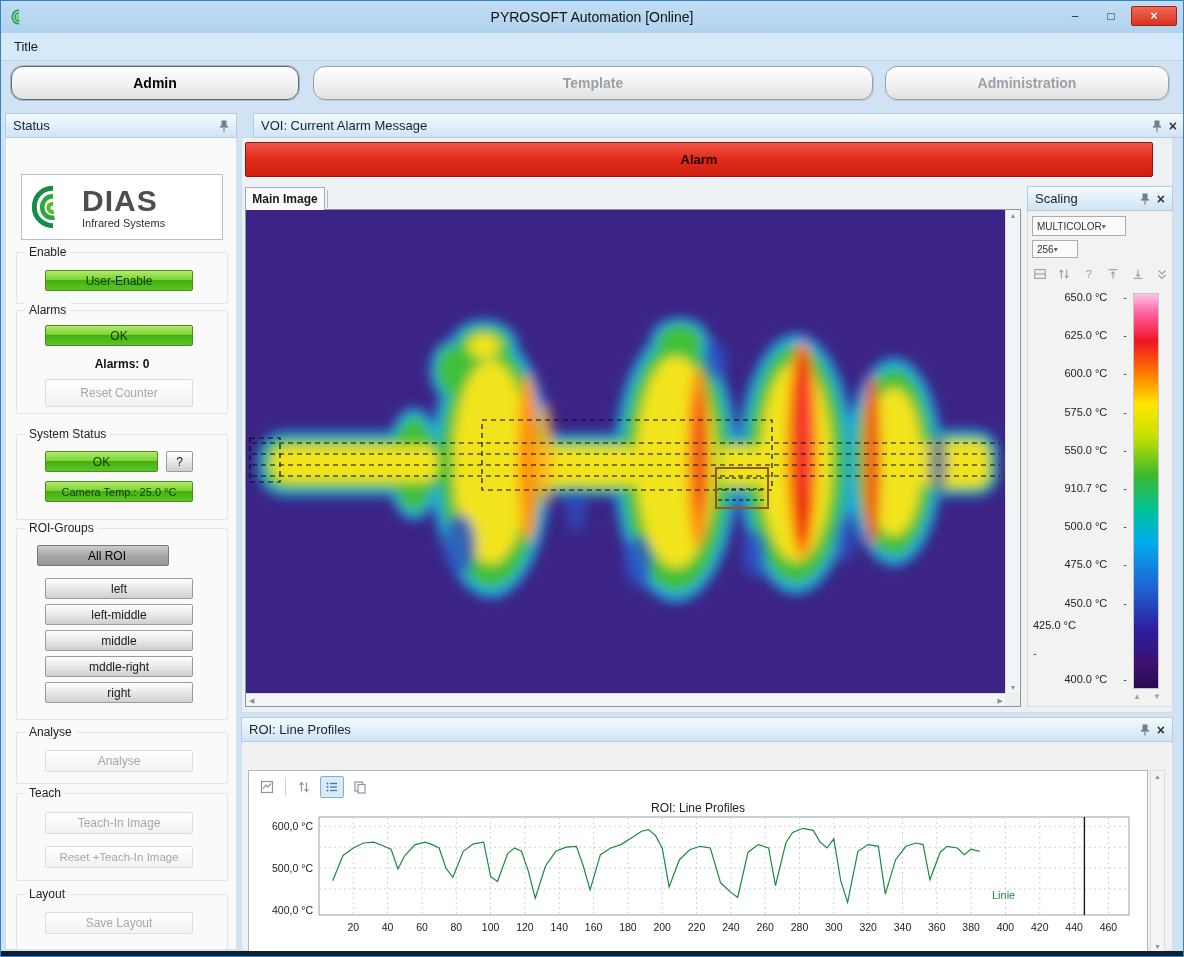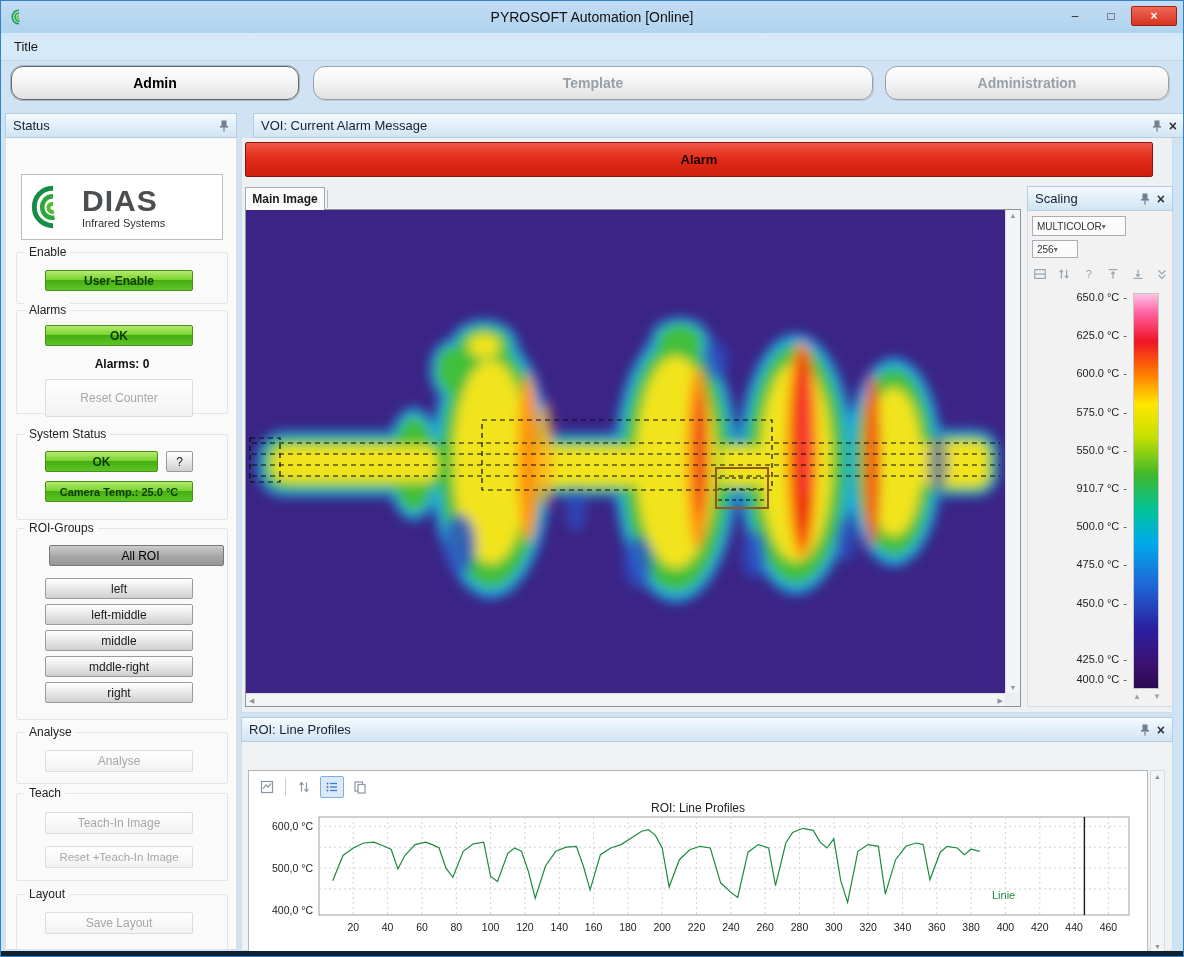--- a/index.html
+++ b/index.html
@@ -38,21 +38,21 @@
   
   .status-panel{left:4px;top:112px;width:232px;height:837px;}
   .status-body{position:absolute;left:0;top:25px;width:232px;height:812px;background:#fafafa;border:1px solid #d9dde1;border-top:none;}
   .logo-box{left:15px;top:36px;width:202px;height:66px;background:#fff;border:1px solid #b9bfc5;display:flex;align-items:center;padding:4px 8px;gap:6px;}
   .logo-text{display:flex;flex-direction:column;line-height:1;}
   .logo-brand{font-size:30px;font-weight:bold;letter-spacing:1px;color:#4c4f52;}
   .logo-tag{font-size:11px;color:#2e3134;margin-top:2px;}
   .group{position:absolute;left:10px;width:212px;border:1px solid #e3e5e7;border-radius:2px;}
   .group-label{position:absolute;top:-8px;left:8px;background:#fafafa;padding:0 4px;font-size:12px;color:#222;}
   .btn{position:absolute;display:flex;align-items:center;justify-content:center;font-size:12px;border-radius:2px;cursor:pointer;}
-  .btn-green{background:linear-gradient(#b4ea6e 0%,#7cd433 45%,#45af12 50%,#5ec428 100%);border:1px solid #459016;color:#0c3a00;font-weight:bold;}
+  .btn-green{background:linear-gradient(#b4ea6e 0%,#7cd433 45%,#45af12 50%,#5ec428 100%);border:1px solid #459016;color:#0c3a00;font-weight:normal;}
   .btn-light{background:linear-gradient(#ffffff,#f2f2f2);border:1px solid #dcdcdc;color:#a7a7a7;}
   .btn-gray{background:linear-gradient(#ffffff,#e6e6e6 55%,#cfcfcf);border:1px solid #9b9b9b;color:#1a1a1a;}
   .btn-dark{background:linear-gradient(#cccccc,#a6a6a6 55%,#979797);border:1px solid #787878;color:#000;}
   .alarm-count{position:absolute;left:0;width:100%;text-align:center;font-size:12px;font-weight:bold;color:#111;}
   
   .dock-bg{left:240px;top:137px;width:932px;height:575px;background:#eef1f4;border:1px solid #d4dbe1;border-top:none;}
   .voi-header{left:252px;top:112px;width:932px;}
   .alarm-banner{left:244px;top:141px;width:908px;height:35px;border:1px solid #8c1410;border-radius:2px;
     background:linear-gradient(#f0564a 0%,#e22d1a 45%,#ce1f0d 100%);
     display:flex;align-items:center;justify-content:center;font-size:13px;font-weight:bold;color:#1c0200;}
@@ -65,21 +65,21 @@
   .scroll-h{position:absolute;left:0;bottom:0;width:760px;height:13px;background:#f3f4f5;border-top:1px solid #dadcde;display:flex;justify-content:space-between;align-items:center;}
   .sb-arrow{font-size:7px;color:#8b9298;padding:2px 3px;cursor:pointer;line-height:1;}
   .sb-corner{position:absolute;right:0;bottom:0;width:15px;height:13px;background:#eceeef;}
   
   .scaling-panel{left:1026px;top:185px;width:146px;height:521px;}
   .scaling-body{position:absolute;left:0;top:25px;width:146px;height:496px;background:#f2f2f2;border:1px solid #d6dade;border-top:none;}
   .combo{position:absolute;height:20px;background:#fbfbfb;border:1px solid #a8aeb4;display:flex;align-items:center;padding:0 4px;font-size:10px;color:#333;cursor:pointer;}
   .combo .arrow{font-size:8px;color:#666;}
   .icon-row{position:absolute;left:4px;top:80px;width:138px;display:flex;justify-content:space-between;align-items:center;}
   .sm-icon{width:16px;height:16px;display:flex;align-items:center;justify-content:center;color:#95a1ab;font-size:11px;cursor:pointer;}
-  .scale-row{position:absolute;left:6px;width:94px;display:flex;justify-content:flex-end;gap:4px;font-size:11px;color:#222;line-height:12px;}
+  .scale-row{position:absolute;left:6px;width:94px;display:flex;justify-content:flex-end;gap:16px;font-size:11px;color:#222;line-height:12px;}
   .scale-dash{color:#444;}
   #colorbar{position:absolute;left:106px;top:107px;width:26px;height:396px;border:1px solid #c6c6c6;}
   .cb-arrows{position:absolute;left:106px;top:506px;display:flex;gap:12px;color:#9aa4ad;font-size:8px;}
   
   .profiles-panel{left:240px;top:716px;width:932px;height:234px;}
   .profiles-body{position:absolute;left:0;top:25px;width:932px;height:209px;background:#f0f1f3;border:1px solid #d4dbe1;border-top:none;}
   .chart-box{left:6px;top:28px;width:900px;height:183px;background:#fff;border:1px solid #aeb6be;}
   .pf-toolbar{left:6px;top:5px;display:flex;align-items:center;gap:4px;}
   .tbtn{width:24px;height:22px;display:flex;align-items:center;justify-content:center;border:1px solid transparent;border-radius:2px;cursor:pointer;}
   .tbtn.active{border:1px solid #7ab0e0;background:#dceaf8;}
@@ -155,33 +155,33 @@
 
       <div class="group" style="top:114px;height:52px;">
         <span class="group-label">Enable</span>
         <div class="btn btn-green" style="left:28px;top:17px;width:148px;height:21px;">User-Enable</div>
       </div>
 
       <div class="group" style="top:172px;height:104px;">
         <span class="group-label">Alarms</span>
         <div class="btn btn-green" style="left:28px;top:14px;width:148px;height:21px;">OK</div>
         <div class="alarm-count" style="top:46px;">Alarms: 0</div>
-        <div class="btn btn-light" style="left:28px;top:68px;width:148px;height:38px;">Reset Counter</div>
+        <div class="btn btn-light" style="left:28px;top:68px;width:148px;height:28px;">Reset Counter</div>
       </div>
 
       <div class="group" style="top:296px;height:86px;">
         <span class="group-label">System Status</span>
         <div class="btn btn-green" style="left:28px;top:16px;width:113px;height:21px;">OK</div>
         <div class="btn btn-gray" style="left:149px;top:16px;width:27px;height:21px;">?</div>
         <div class="btn btn-green" style="left:28px;top:46px;width:148px;height:21px;font-size:11px;">Camera Temp.: 25.0 °C</div>
       </div>
 
       <div class="group" style="top:390px;height:192px;">
         <span class="group-label">ROI-Groups</span>
-        <div class="btn btn-dark" style="left:32px;top:16px;width:175px;height:21px;padding-left:8px;">All ROI</div>
+        <div class="btn btn-dark" style="left:20px;top:16px;width:132px;height:21px;padding-left:8px;">All ROI</div>
         <div class="btn btn-gray" style="left:28px;top:49px;width:148px;height:21px;">left</div>
         <div class="btn btn-gray" style="left:28px;top:75px;width:148px;height:21px;">left-middle</div>
         <div class="btn btn-gray" style="left:28px;top:101px;width:148px;height:21px;">middle</div>
         <div class="btn btn-gray" style="left:28px;top:127px;width:148px;height:21px;">mddle-right</div>
         <div class="btn btn-gray" style="left:28px;top:153px;width:148px;height:21px;">right</div>
       </div>
 
       <div class="group" style="top:594px;height:52px;">
         <span class="group-label">Analyse</span>
         <div class="btn btn-light" style="left:28px;top:17px;width:148px;height:22px;">Analyse</div>
@@ -406,21 +406,21 @@
           <span class="scale-dash">-</span>
         </div>
         <div class="scale-row" style="top: 372.4px;">
           <span>475.0 °C</span>
           <span class="scale-dash">-</span>
         </div>
         <div class="scale-row" style="top: 410.6px;">
           <span>450.0 °C</span>
           <span class="scale-dash">-</span>
         </div>
-        <div class="scale-row" style="top: 467px;">
+        <div class="scale-row" style="top: 433px; flex-direction: column;">
           <span>425.0 °C</span>
           <span class="scale-dash">-</span>
         </div>
         <div class="scale-row" style="top: 487px;">
           <span>400.0 °C</span>
           <span class="scale-dash">-</span>
         </div>
       </div>
     <div id="colorbar" style="background: linear-gradient(rgb(255, 194, 230) 0%, rgb(255, 95, 158) 5%, rgb(239, 20, 37) 12%, rgb(255, 120, 0) 20%, rgb(255, 230, 0) 28%, rgb(200, 224, 0) 36%, rgb(61, 184, 46) 46%, rgb(0, 194, 154) 55%, rgb(0, 171, 234) 63%, rgb(31, 102, 214) 74%, rgb(43, 31, 160) 85%, rgb(60, 17, 112) 94%, rgb(43, 10, 80) 100%);"></div>
     <div class="cb-arrows">

